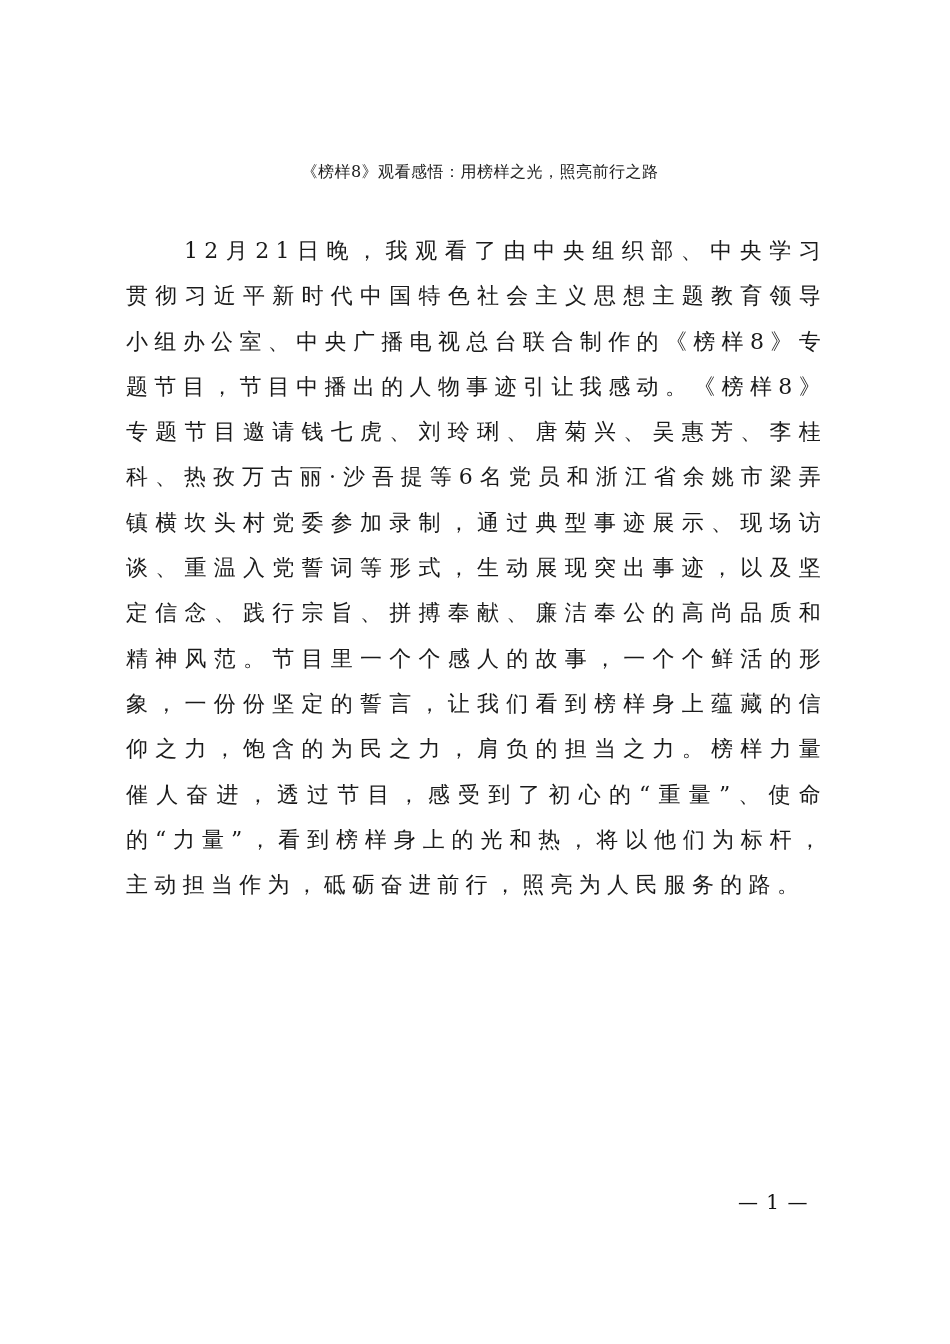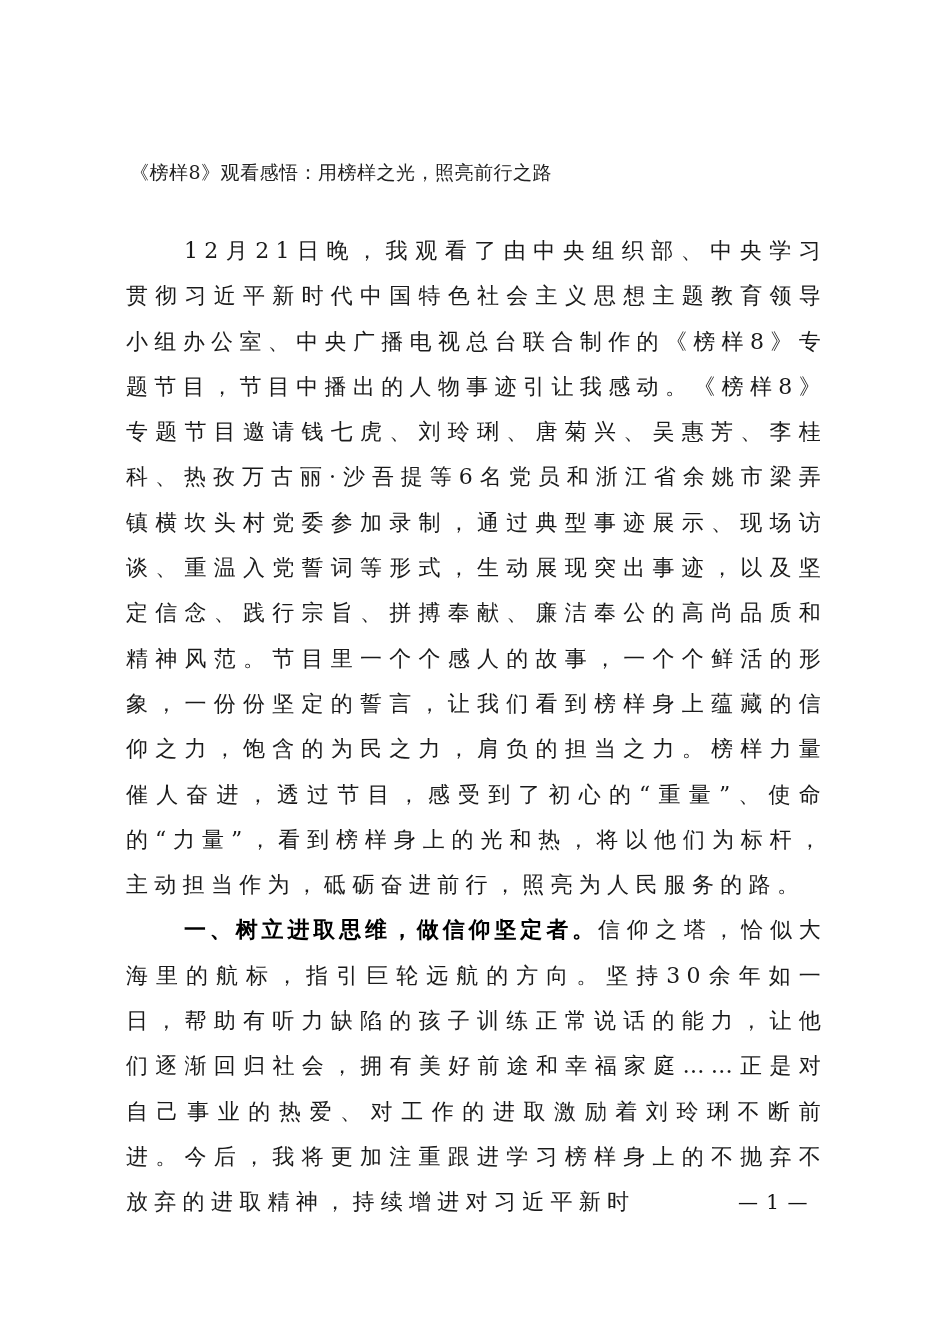--- a/index.html
+++ b/index.html
@@ -21,21 +21,22 @@
       top: 0;
       width: 950px;
       height: 1344px;
       background: #ffffff;
     }
     .title {
       position: absolute;
       top: 154px;
       left: 130px;
       width: 700px;
-      font-size: 19px;
+      text-align: center;
+      font-size: 16px;
       line-height: 36px;
       letter-spacing: 0.5px;
       color: #222;
     }
     .body-text {
       position: absolute;
       left: 126px;
       top: 228px;
       width: 701px;
     }
@@ -65,17 +66,16 @@
     }
   </style>
 </head>
 <body>
 
 <div class="page">
   <div class="title">《榜样8》观看感悟：用榜样之光，照亮前行之路</div>
 
   <div class="body-text">
     <p class="para"><span class="heading"></span><span>12月21日晚，我观看了由中央组织部、中央学习贯彻习近平新时代中国特色社会主义思想主题教育领导小组办公室、中央广播电视总台联合制作的《榜样8》专题节目，节目中播出的人物事迹引让我感动。《榜样8》专题节目邀请钱七虎、刘玲琍、唐菊兴、吴惠芳、李桂科、热孜万古丽·沙吾提等6名党员和浙江省余姚市梁弄镇横坎头村党委参加录制，通过典型事迹展示、现场访谈、重温入党誓词等形式，生动展现突出事迹，以及坚定信念、践行宗旨、拼搏奉献、廉洁奉公的高尚品质和精神风范。节目里一个个感人的故事，一个个鲜活的形象，一份份坚定的誓言，让我们看到榜样身上蕴藏的信仰之力，饱含的为民之力，肩负的担当之力。榜样力量催人奋进，透过节目，感受到了初心的“重量”、使命的“力量”，看到榜样身上的光和热，将以他们为标杆，主动担当作为，砥砺奋进前行，照亮为人民服务的路。</span></p>
-    <p class="para"><span class="heading">一、树立进取思维，做信仰坚定者。</span><span>信仰之塔，恰似大海里的航标，指引巨轮远航的方向。坚持30余年如一日，帮助有听力缺陷的孩子训练正常说话的能力，让他们逐渐回归社会，拥有美好前途和幸福家庭……正是对自己事业的热爱、对工作的进取激励着刘玲琍不断前进。今后，我将更加注重跟进学习榜样身上的不抛弃不放弃的进取精神，持续增进对习近平新时</span></p>
   </div>
 
   <div class="page-number">— 1 —</div>
 </div>
 
 </body></html>

